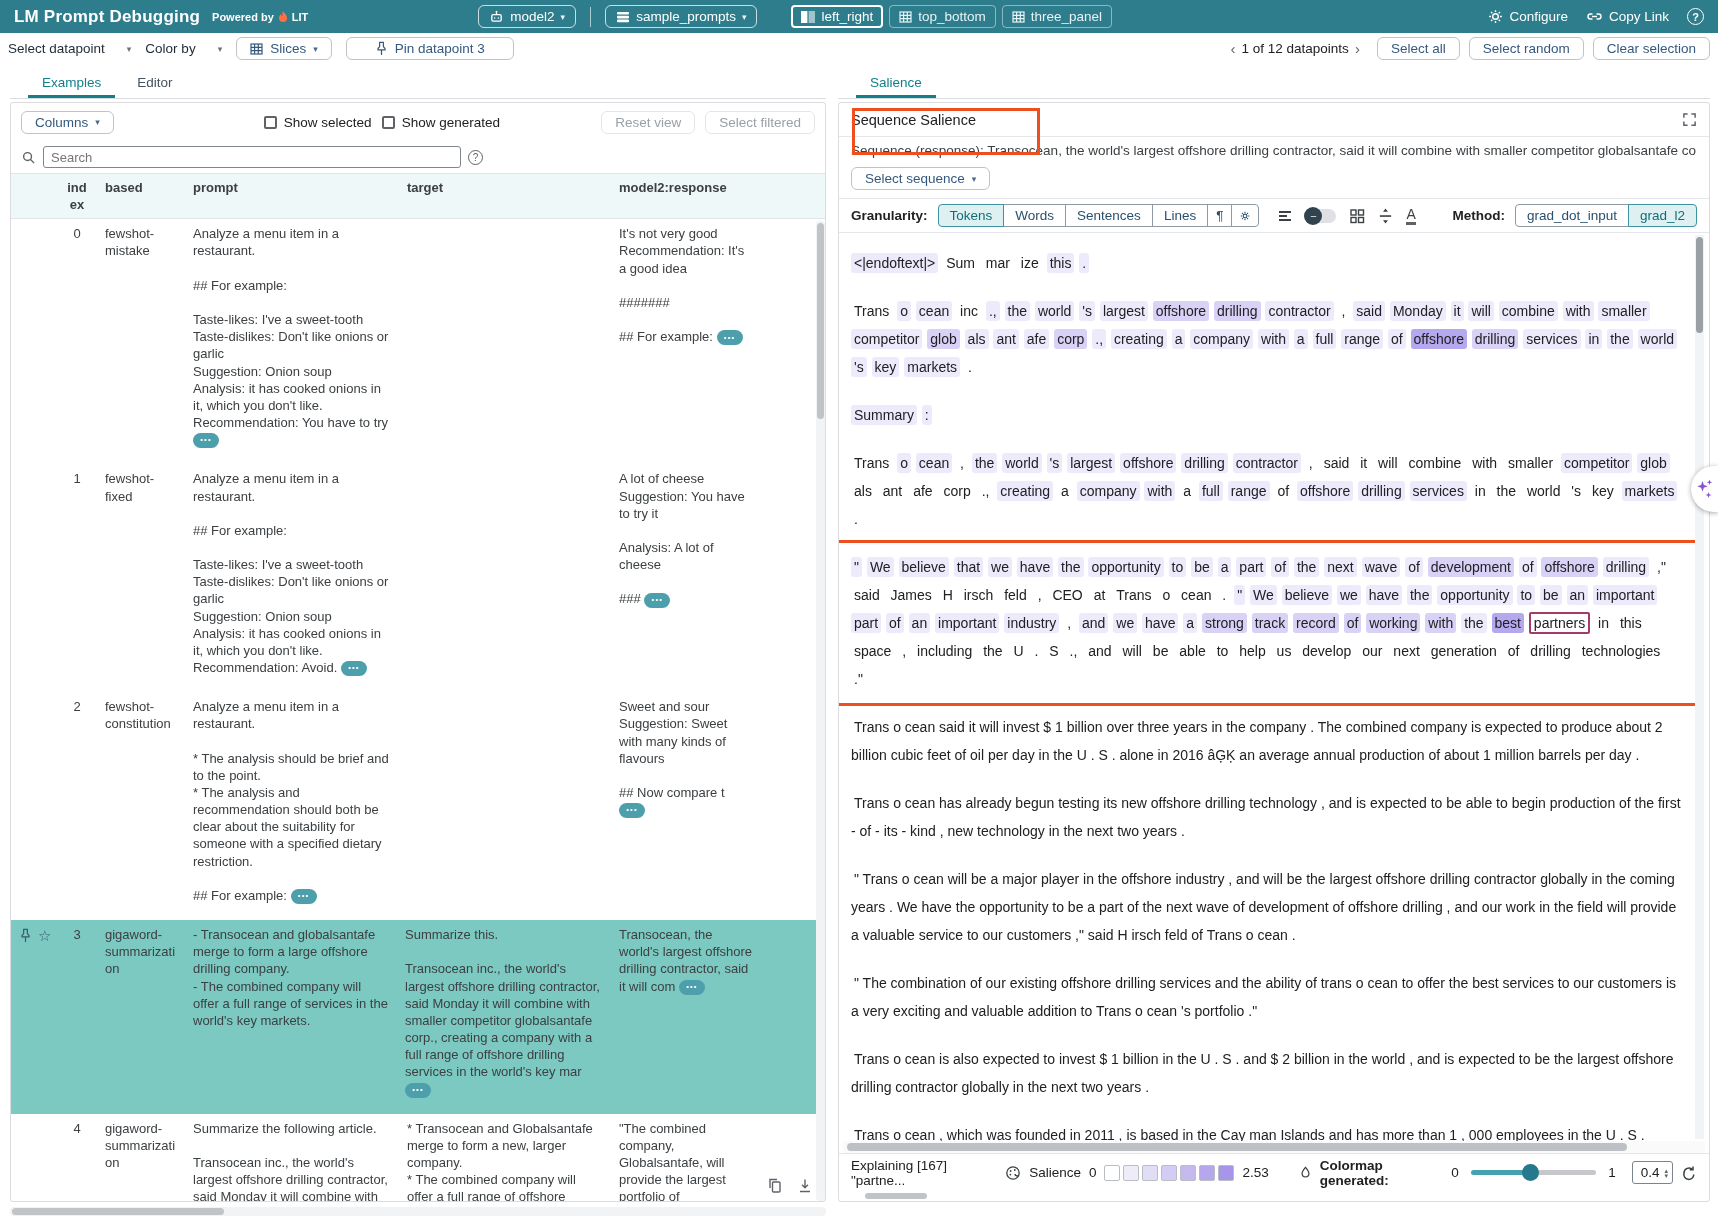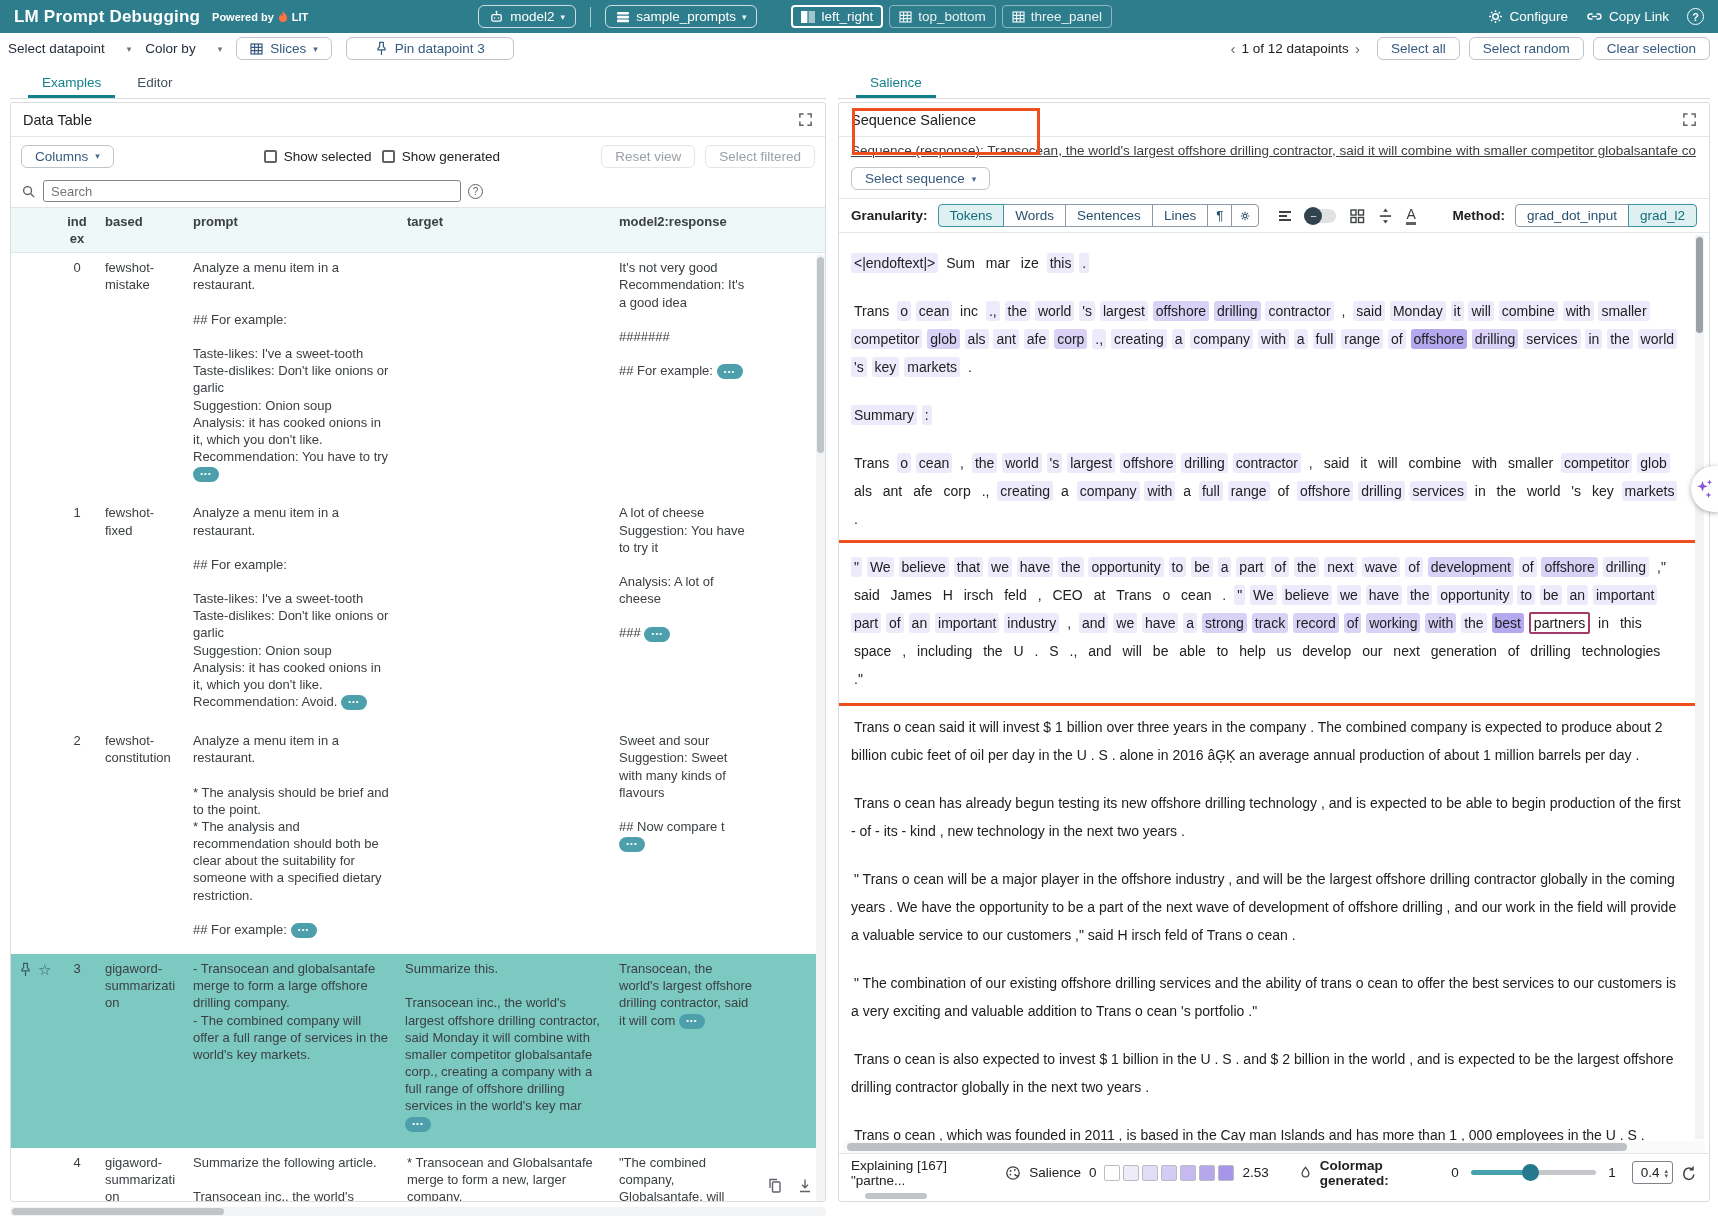--- a/index.html
+++ b/index.html
@@ -82,21 +82,21 @@
   .more-pill { display:inline-flex; align-items:center; justify-content:center; background:#4da0ab;
                color:#fff; border-radius:9px; height:15px; min-width:26px; font-size:8px;
                letter-spacing:1px; vertical-align:middle; cursor:pointer; }
   .vscroll { position:absolute; top:2px; right:0; width:9px; bottom:0; background:#f1f3f4; border-radius:4px; }
   .vscroll .thumb { position:absolute; top:2px; left:1px; width:7px; border-radius:4px; background:#c0c4c7; }
   .card-foot { position:absolute; bottom:7px; right:12px; display:flex; gap:14px; }
   .hscroll-left { position:absolute; left:0; bottom:0; width:100%; height:9px; background:#f1f3f4; border-radius:4px; }
   .hscroll-left .thumb { position:absolute; left:2px; top:1px; height:7px; width:212px; background:#c0c4c7; border-radius:4px; }
 
   
-  .seqline { padding:6px 12px 2px; font-size:13.5px; color:#3c4043; white-space:nowrap; overflow:hidden; flex:0 0 auto;text-decoration:underline; }
+  .seqline { padding:6px 12px 2px; font-size:13.5px; color:#3c4043; white-space:nowrap; overflow:hidden; flex:0 0 auto; }
   .seqbtn-row { padding:7px 12px 8px; flex:0 0 auto; }
   .granbar { height:35px; border-top:1px solid #e4e7ea; border-bottom:1px solid #e4e7ea;
              display:flex; align-items:center; padding:0 12px; gap:10px; flex:0 0 auto; }
   .gran-label, .method-label { font-size:13.5px; color:#202124; font-weight:bold; }
   .seg-group { display:flex; }
   .seg { border:1px solid #8d9aa5; background:#fff; color:#28506e; font-size:13.5px;
          padding:3px 11px; margin-left:-1px; cursor:pointer; font-family:inherit; position:relative; }
   .seg:first-child { border-radius:4px 0 0 4px; margin-left:0; }
   .seg:last-child { border-radius:0 4px 4px 0; }
   .seg.sel { background:#dff0f2; color:#0f6d79; border-color:#3e93a0; z-index:1; }
@@ -284,28 +284,20 @@
     </div>
   </div>
 
   <section class="panel panel-left">
     <div class="tabsrow">
       <div class="tab active">Examples</div>
       <div class="tab">Editor</div>
     </div>
 
     <div class="card">
-      <div class="card-head">
-        <span>Data Table</span>
-        <span class="expand">
-            <svg width="15" height="15" viewBox="0 0 16 16" fill="none" stroke="#5f6368" stroke-width="1.6">
-              <path d="M2 6V2h4M10 2h4v4M14 10v4h-4M6 14H2v-4"></path>
-            </svg>
-          </span>
-      </div>
 
       <div class="controls">
         <button class="btn">
           <span>Columns</span>
           <span class="caret">▾</span>
         </button>
         <span style="width:130px"></span>
         <label class="cbx-wrap">
           <span class="cbx"></span>
           <span>Show selected</span>

